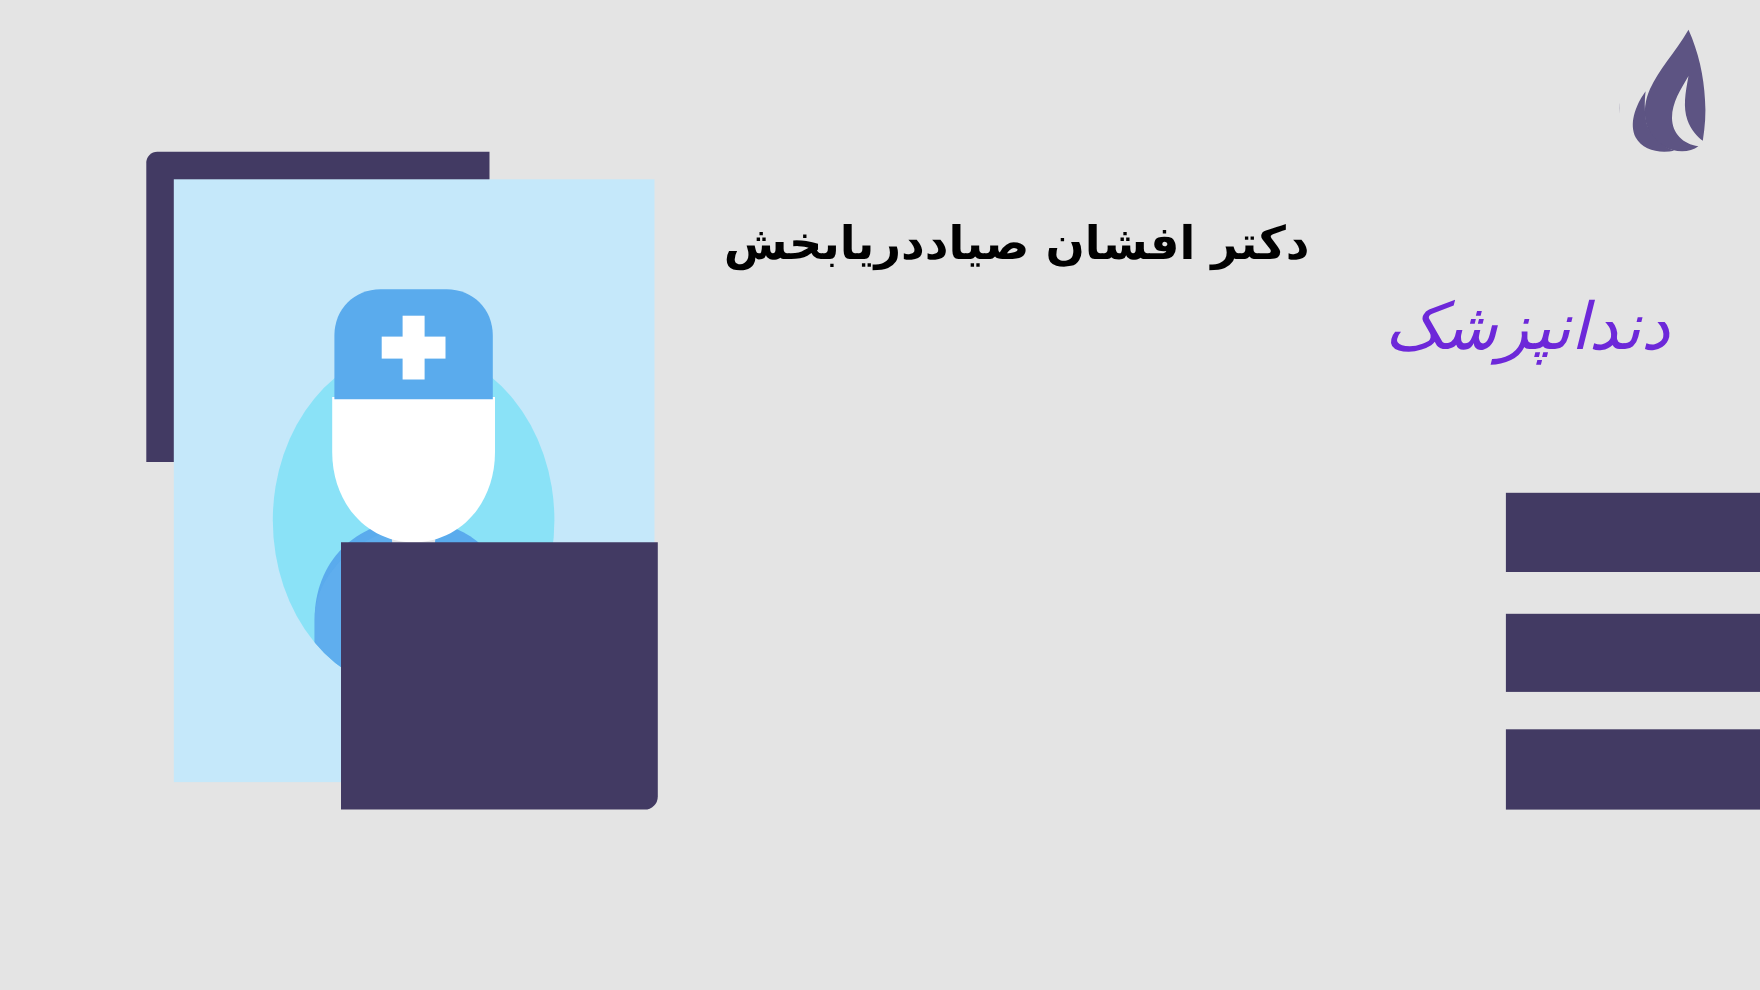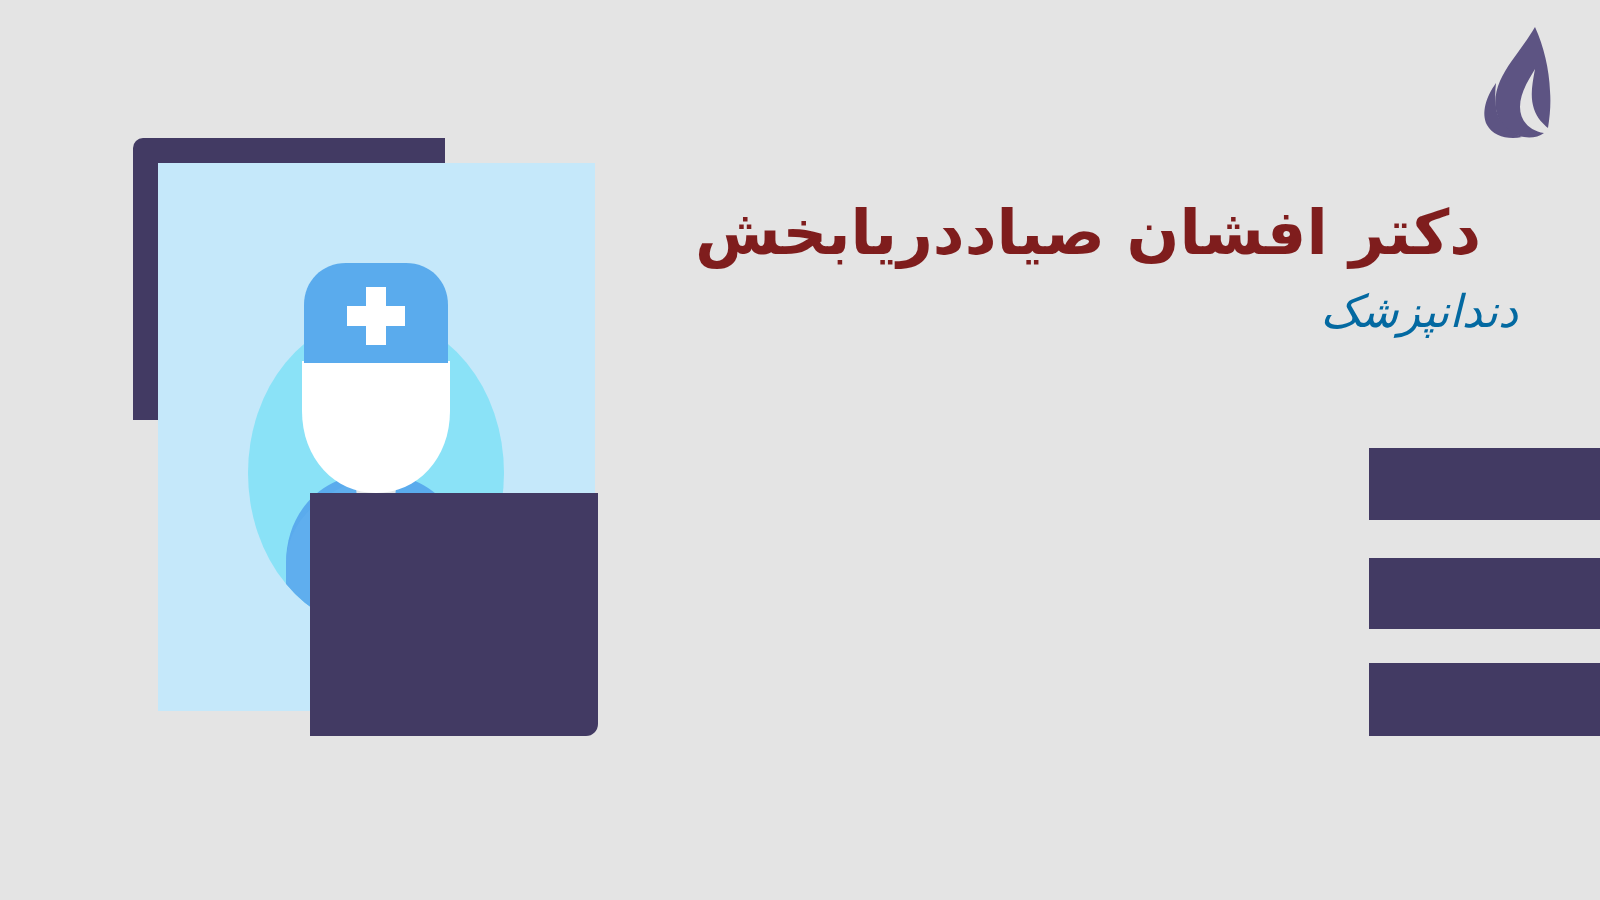--- a/index.html
+++ b/index.html
@@ -102,36 +102,36 @@
     position: absolute;
     right: 82px;
     top: 196px;
     width: 860px;
     text-align: left;
     direction: rtl;
   }
   .doctor-name {
     margin: 0;
     font-family: "DejaVu Sans", sans-serif;
-    font-size: 62px;
+    font-size: 42px;
     line-height: 1.18;
     font-weight: 700;
-    color: #7f1d1d;
-    text-align: center;
+    color: #000000;
+    text-align: left;
     white-space: nowrap;
     letter-spacing: -1px;
   }
   .doctor-specialty {
     margin: 16px 0 0 0;
     font-family: "DejaVu Serif", serif;
-    font-size: 45px;
+    font-size: 59px;
     line-height: 1.2;
     font-weight: 400;
     font-style: italic;
-    color: #0369a1;
+    color: #6d28d9;
     text-align: right;
     white-space: nowrap;
   }
 
   
   .stripes {
     position: absolute;
     left: 1369px;
     top: 448px;
     width: 231px;

